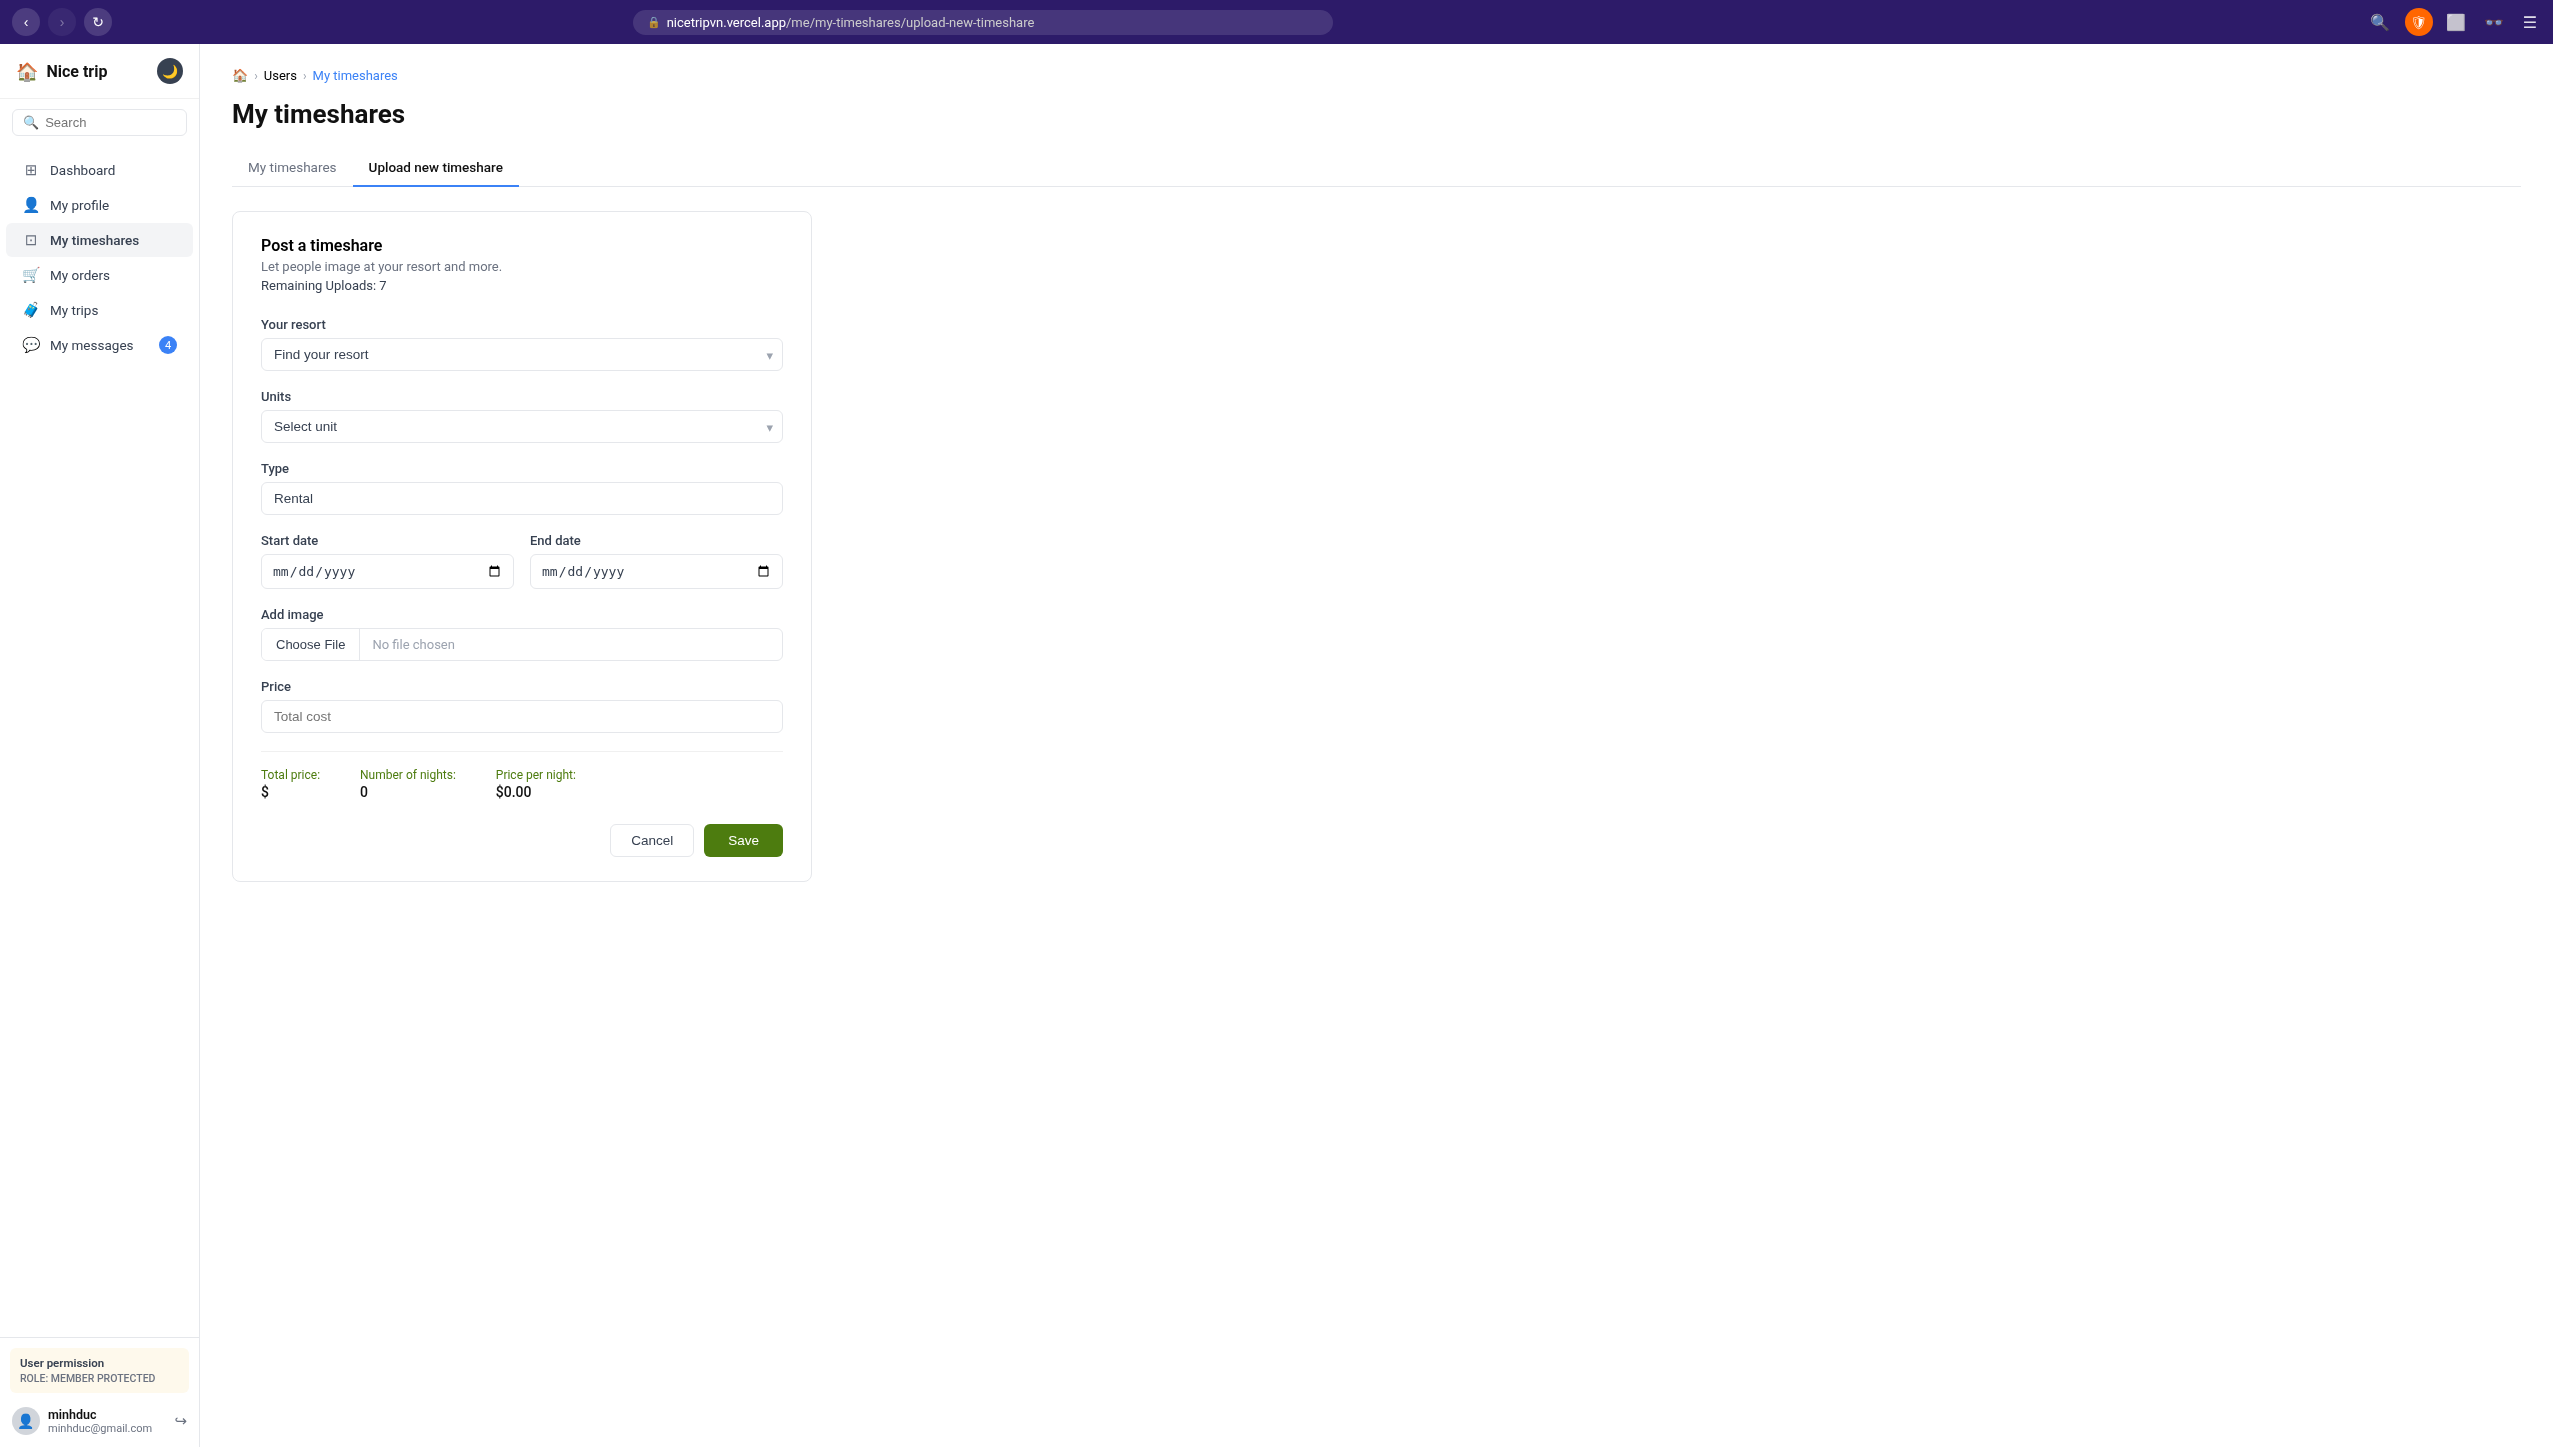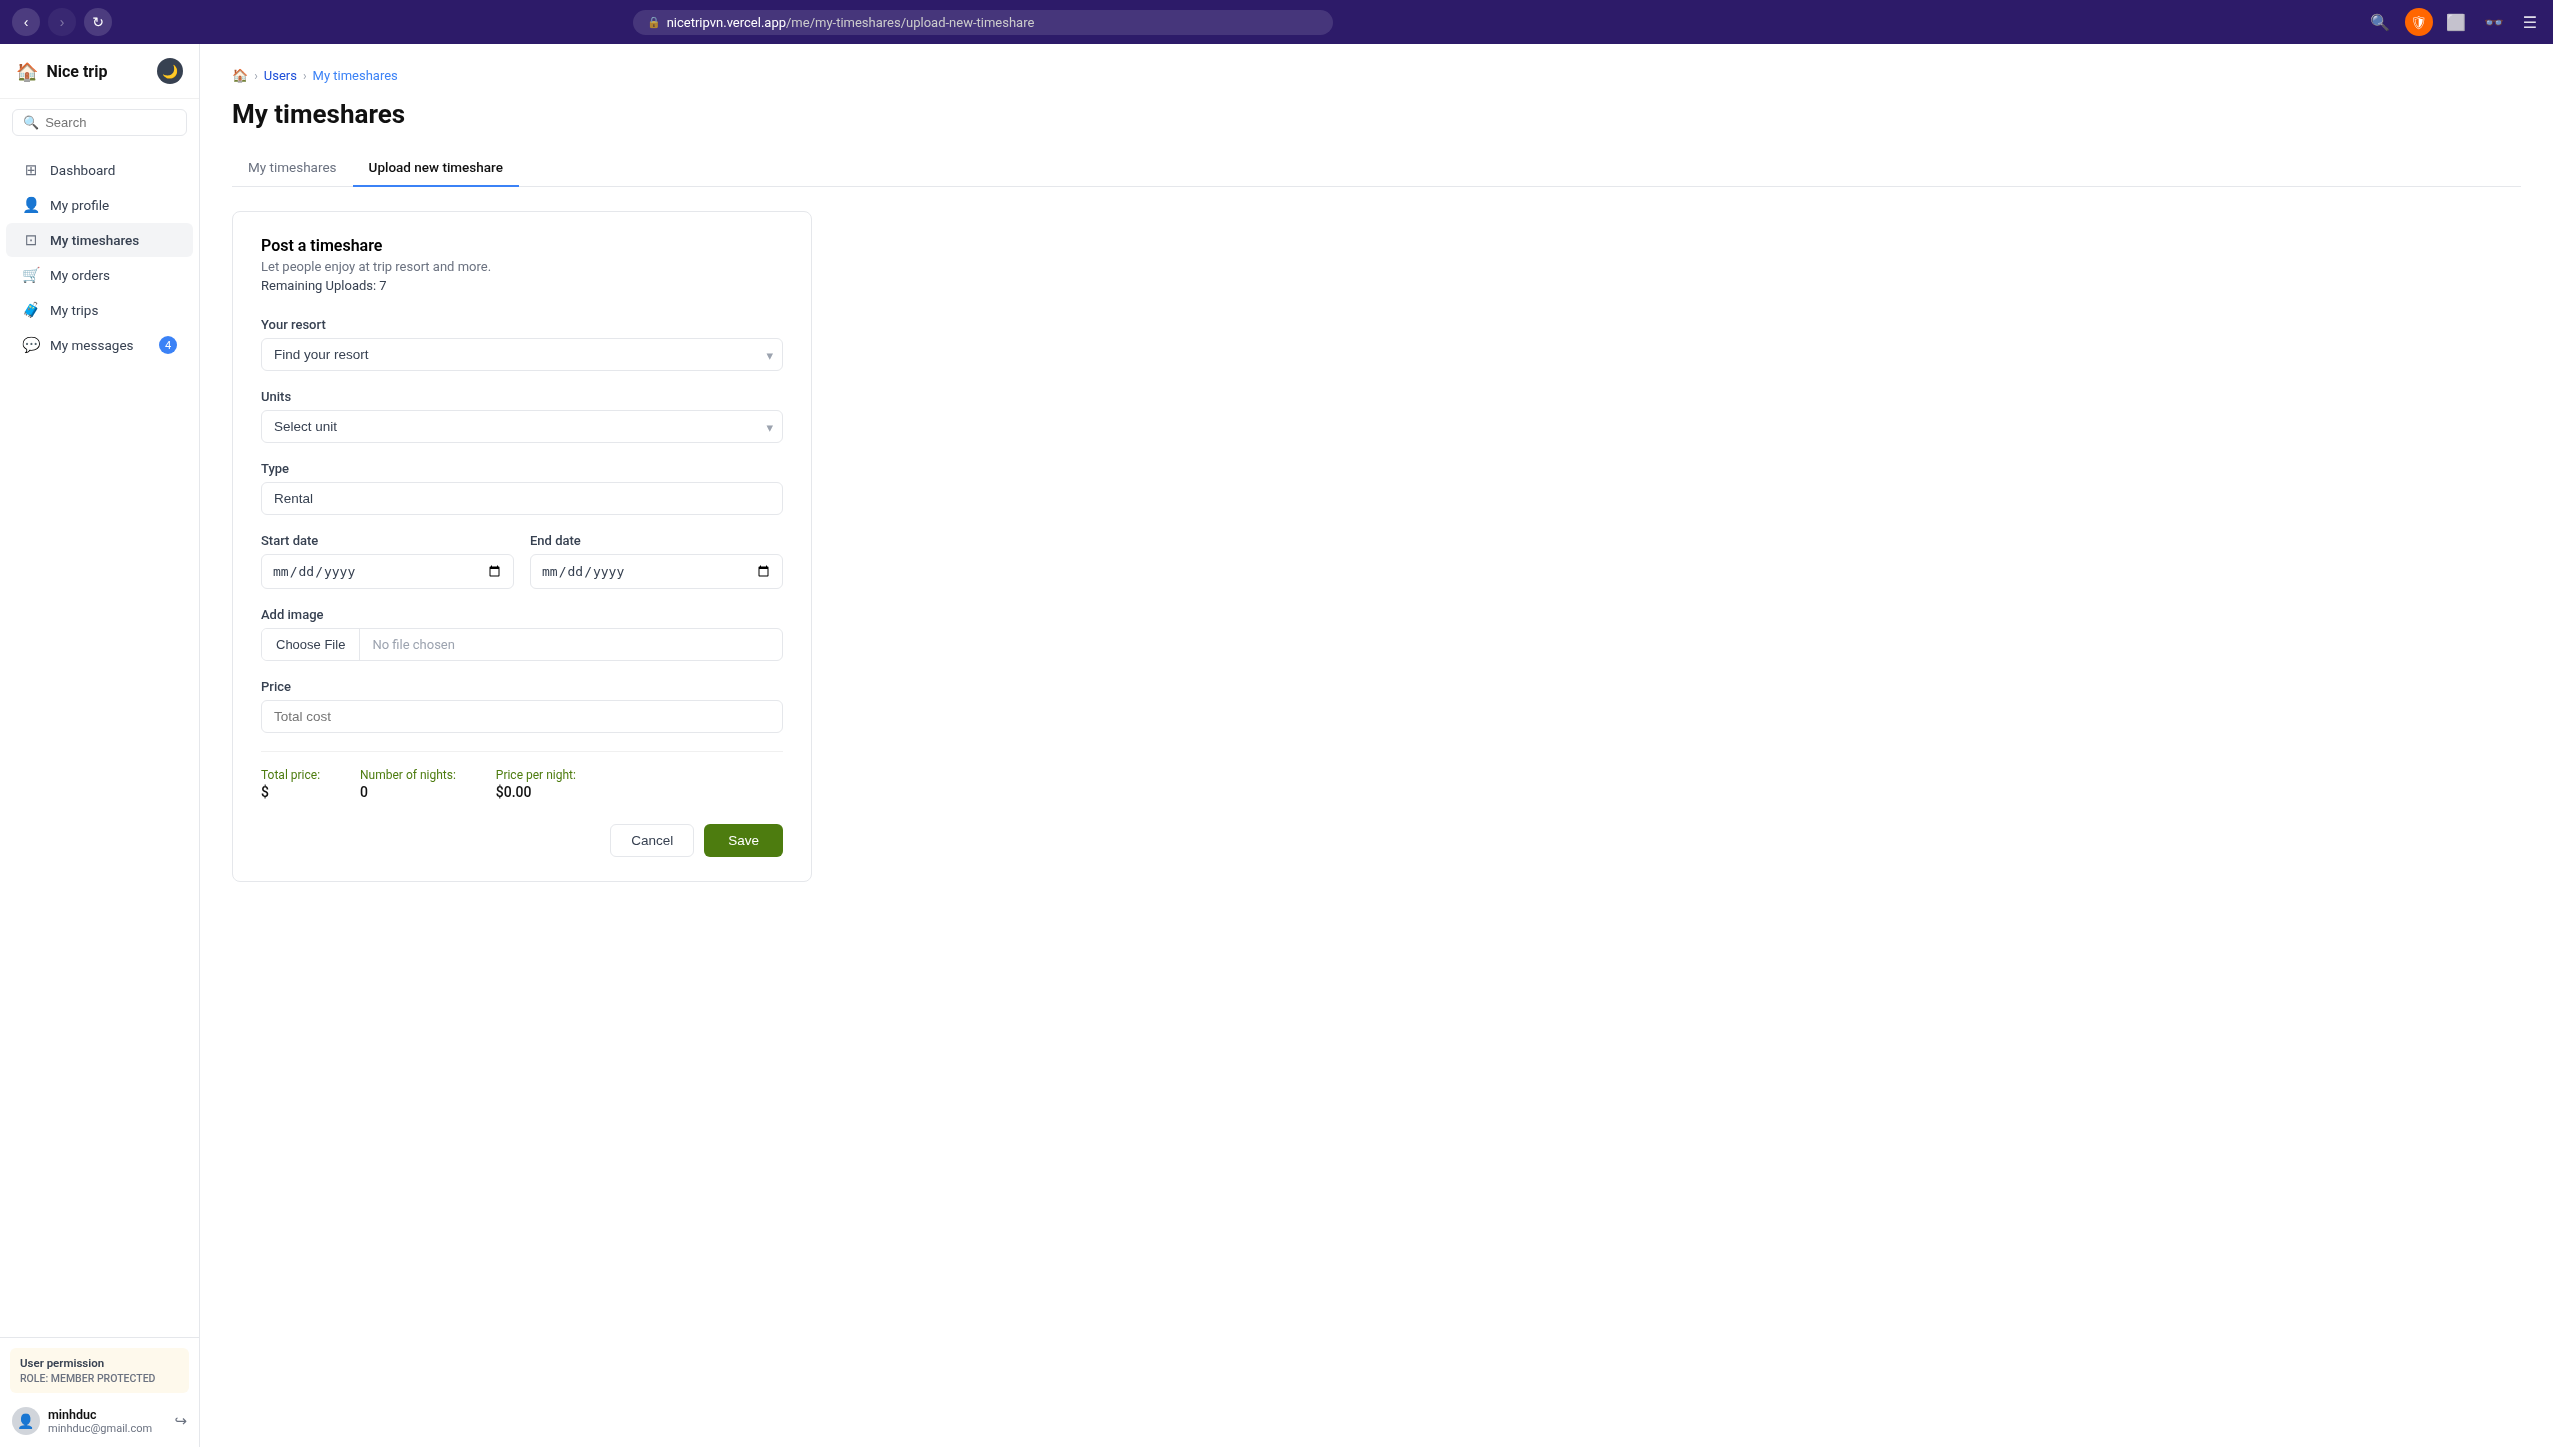--- a/index.html
+++ b/index.html
@@ -111,21 +111,21 @@
     .user-info { flex: 1; }
     .user-name { font-size: 12.5px; font-weight: 600; color: #111; }
     .user-email { font-size: 11px; color: #6b7280; }
     .logout-btn { background: none; border: none; cursor: pointer; color: #6b7280; font-size: 15px; }
 
     
     .main-content { flex: 1; overflow-y: auto; background: #fff; padding: 24px 32px; }
 
     
     .breadcrumb { display: flex; align-items: center; gap: 6px; font-size: 13px; color: #6b7280; margin-bottom: 16px; }
-    .breadcrumb a { color: #1d4ed8; text-decoration: none; }
+    .breadcrumb a { color: #000000; text-decoration: none; }
     .breadcrumb .active { color: #3b82f6; }
     .breadcrumb-sep { color: #9ca3af; font-size: 12px; }
 
     .page-title { font-size: 26px; font-weight: 700; color: #111; margin-bottom: 20px; }
 
     
     .tabs { display: flex; border-bottom: 1px solid #e5e7eb; margin-bottom: 24px; }
     .tab-item {
       padding: 10px 16px;
       font-size: 13.5px;
@@ -347,21 +347,21 @@
 
     <h1 class="page-title">My timeshares</h1>
 
     <div class="tabs">
       <div class="tab-item">My timeshares</div>
       <div class="tab-item active">Upload new timeshare</div>
     </div>
 
     <div class="form-card">
       <div class="form-card-title">Post a timeshare</div>
-      <div class="form-card-desc">Let people enjoy at trip resort and more.</div>
+      <div class="form-card-desc">Let people image at your resort and more.</div>
       <div class="form-card-uploads">Remaining Uploads: 7</div>
 
       <div class="form-group">
         <label class="form-label">Your resort</label>
         <div class="select-wrapper">
           <select class="form-select">
             <option value="Find your resort">Find your resort</option>
           </select>
         </div>
       </div>

